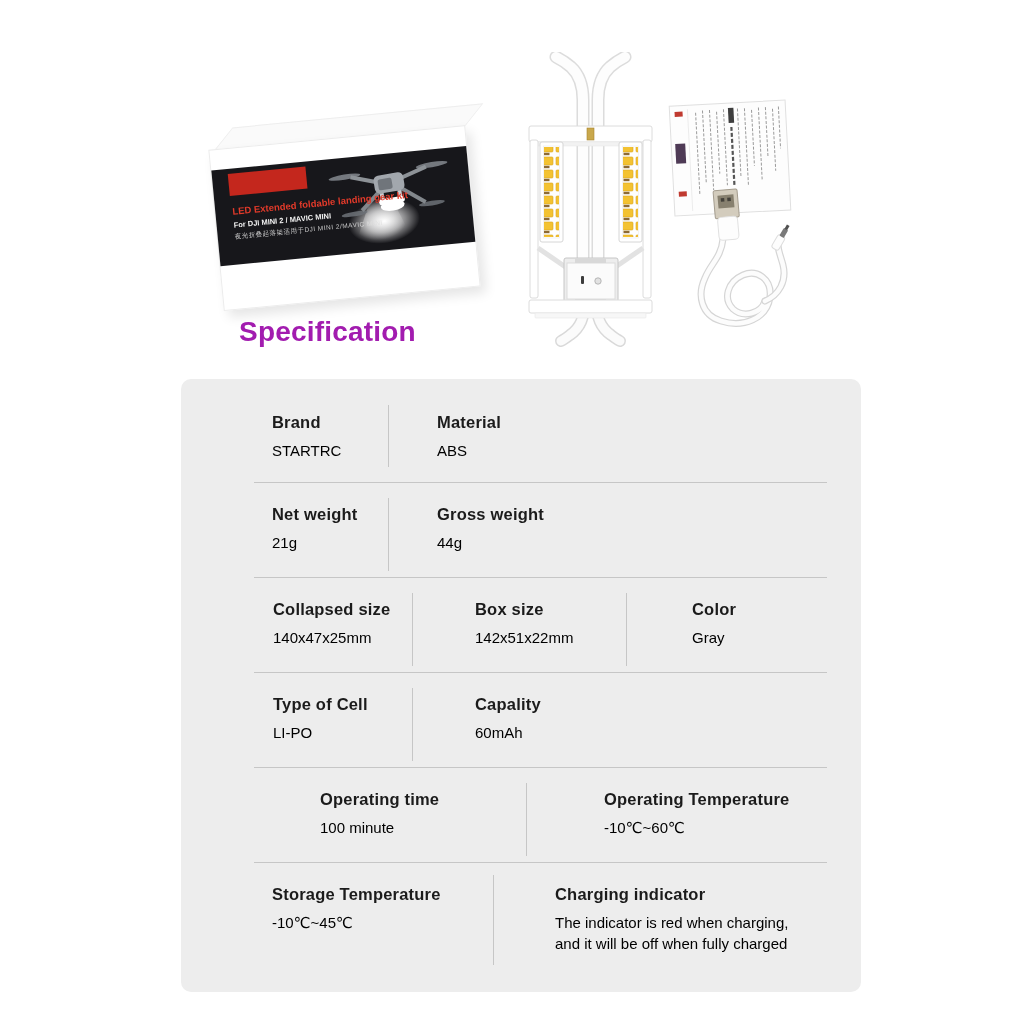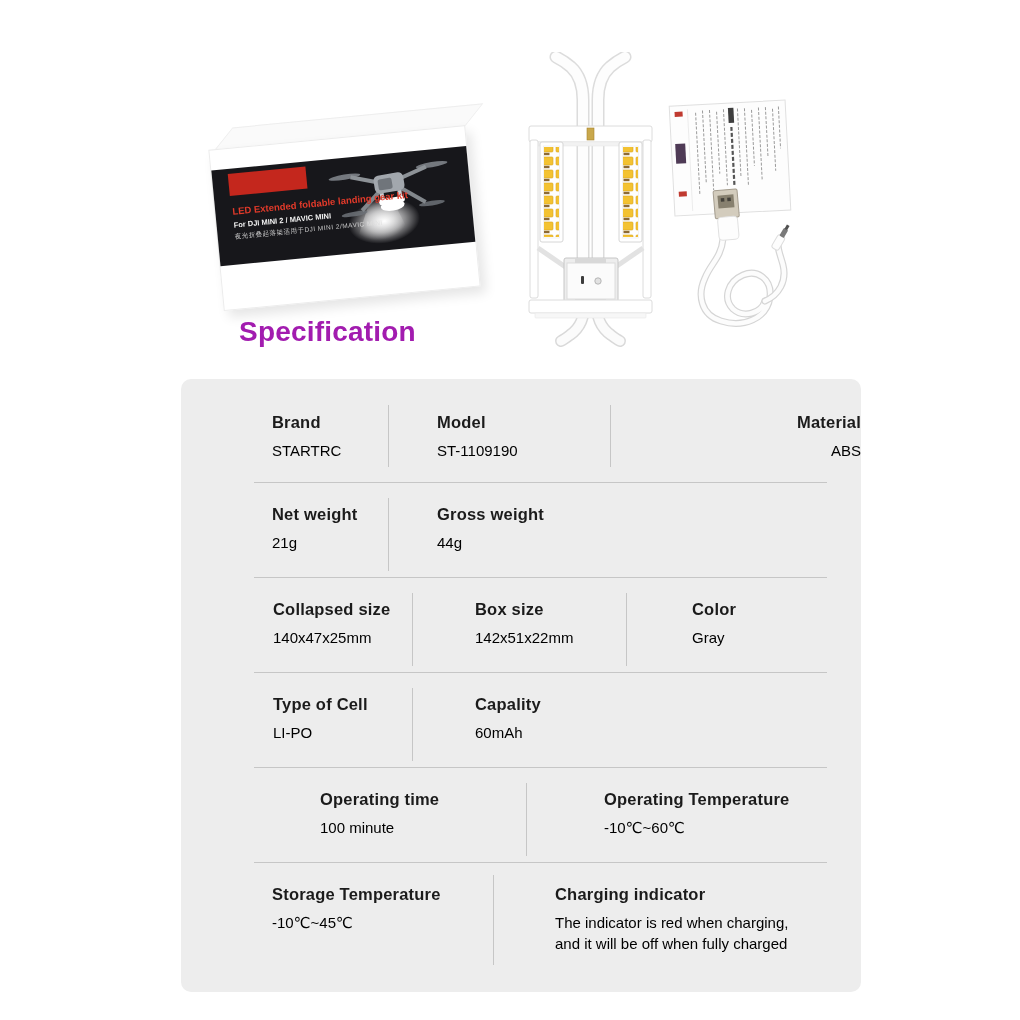--- a/index.html
+++ b/index.html
@@ -199,24 +199,20 @@
   <h1 class="heading">Specification</h1>
 
   <div class="spec">
 
     <div class="row r1 sep">
       <div class="cell">
         <div class="lbl">Brand</div>
         <div class="val">STARTRC</div>
       </div>
       <div class="cell">
-        <div class="lbl">Model</div>
-        <div class="val">ST-1109190</div>
-      </div>
-      <div class="cell">
         <div class="lbl">Material</div>
         <div class="val">ABS</div>
       </div>
     </div>
 
     <div class="row r2 sep">
       <div class="cell">
         <div class="lbl">Net weight</div>
         <div class="val">21g</div>
       </div>

